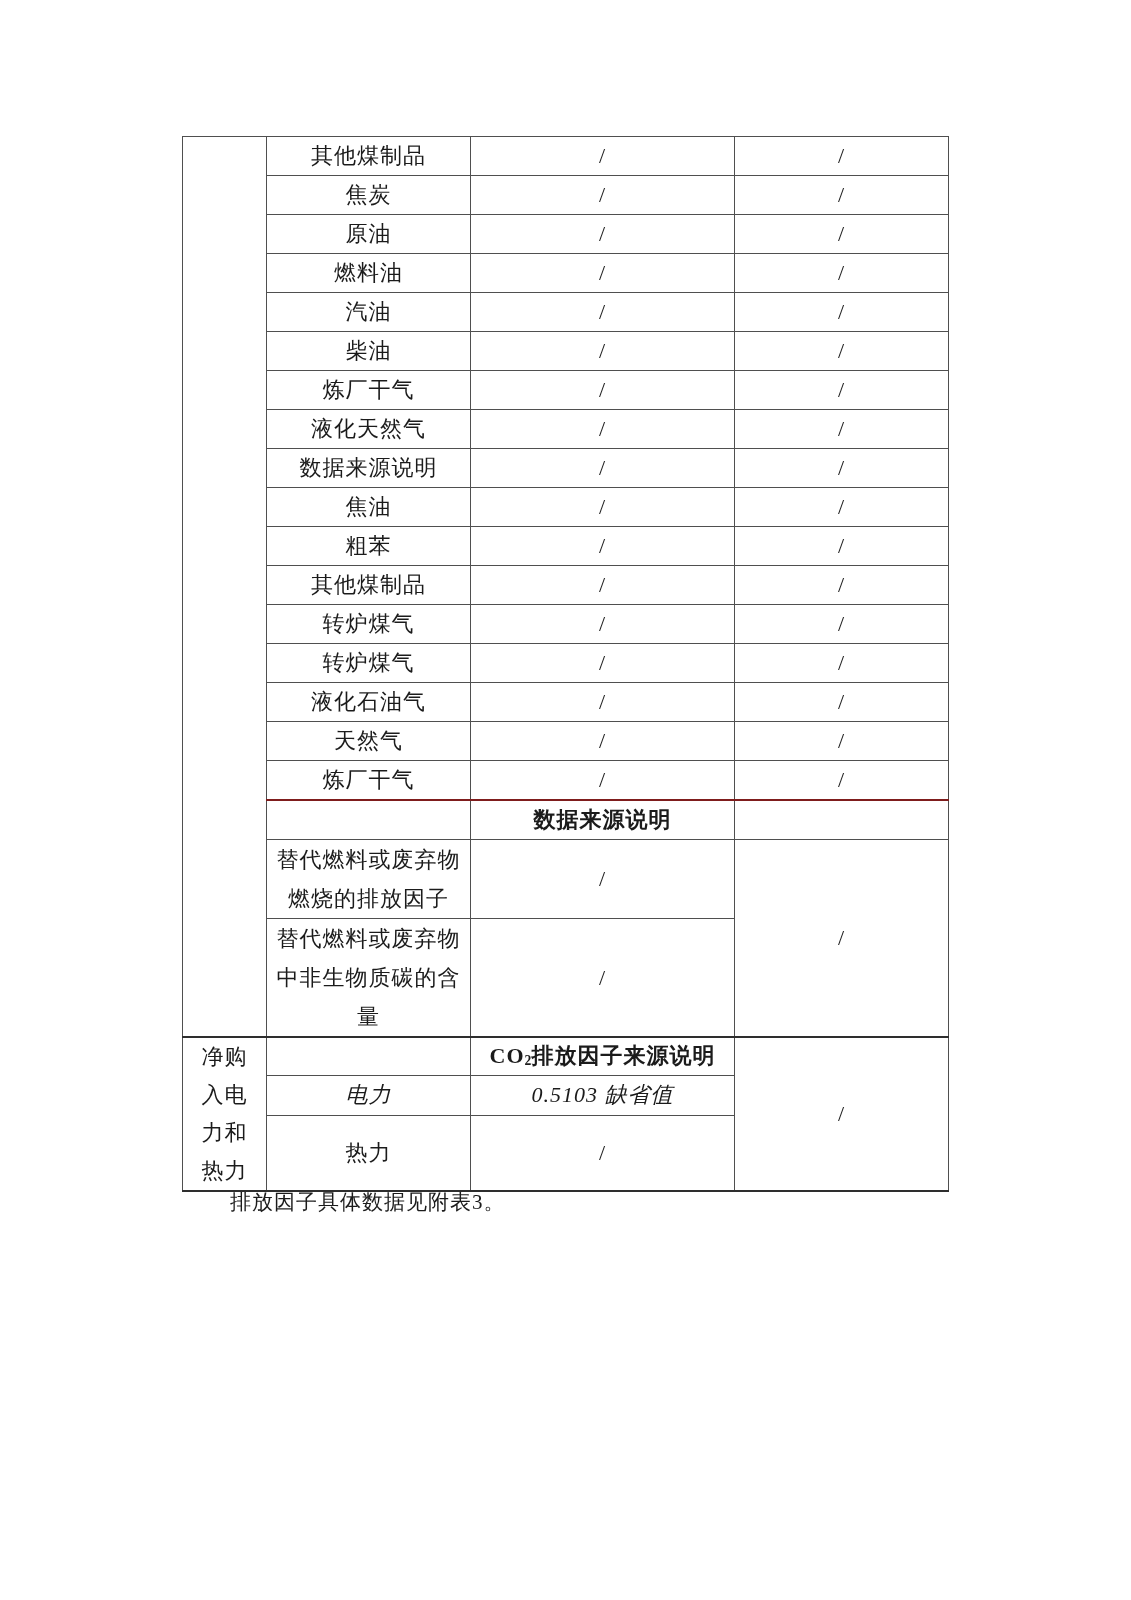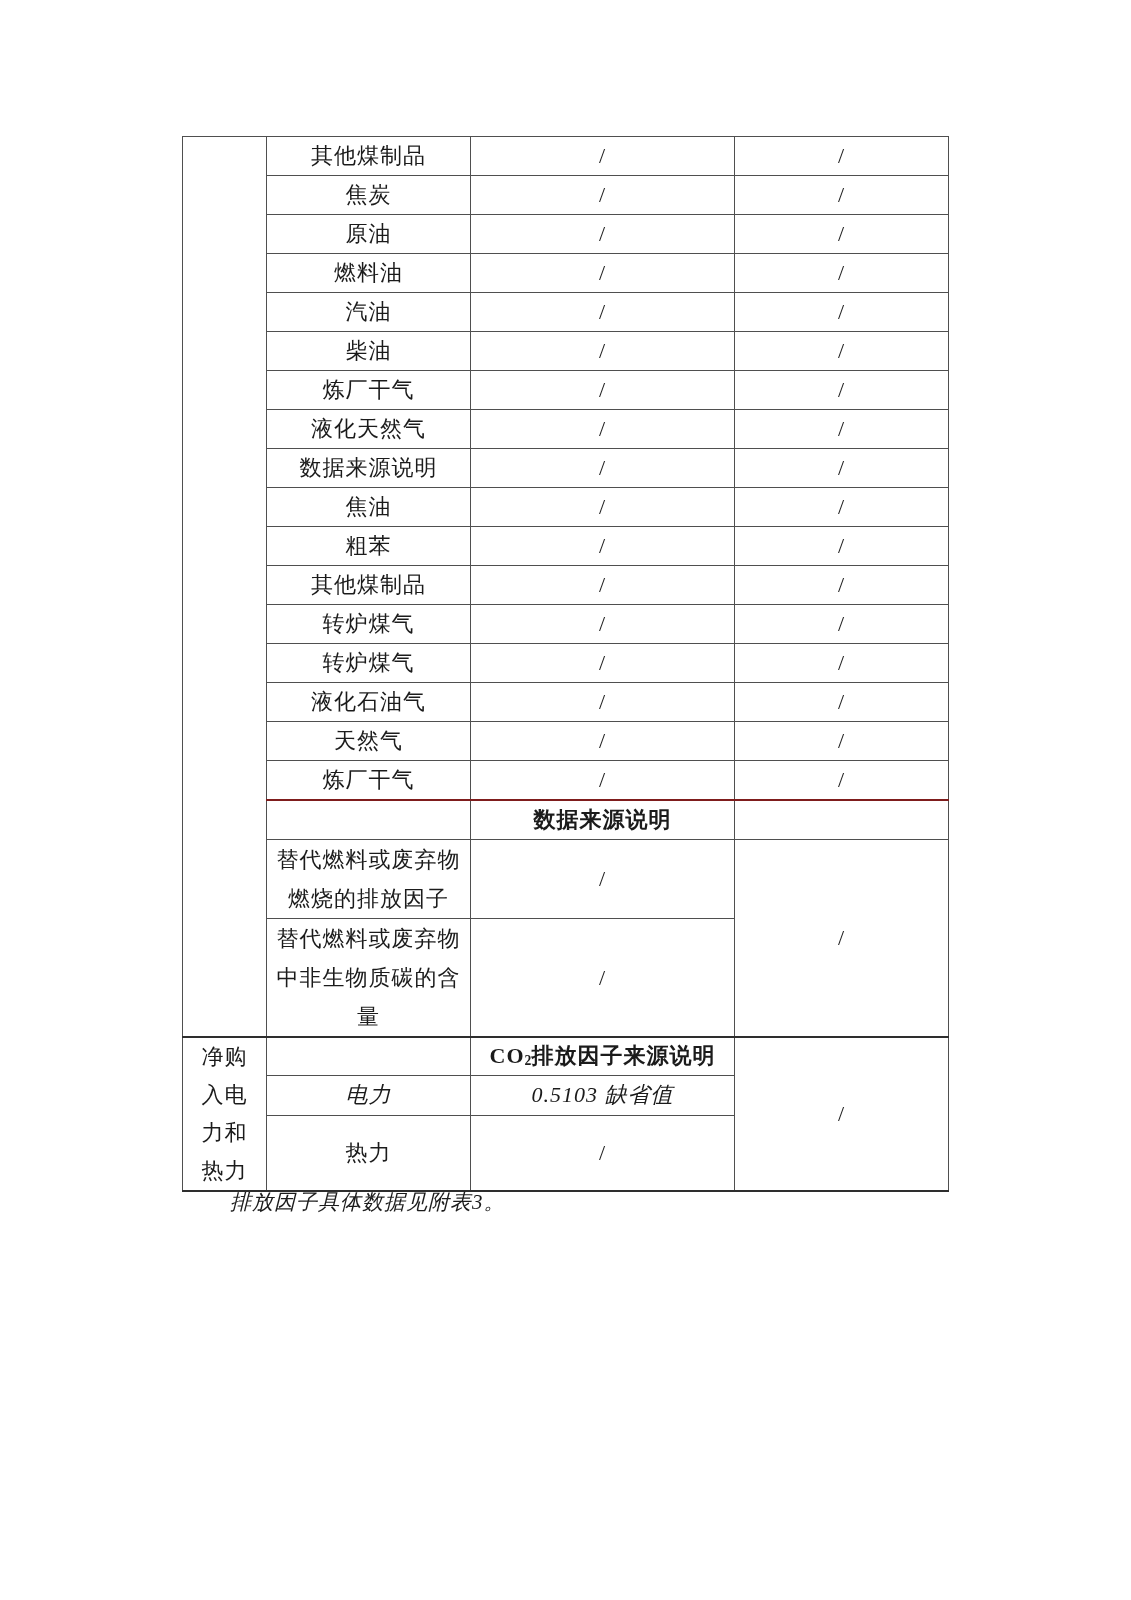--- a/index.html
+++ b/index.html
@@ -49,21 +49,20 @@
     font-size: 0.62em;
     vertical-align: -0.18em;
     letter-spacing: 0;
   }
   .note {
     position: absolute;
     left: 230px; top: 1188px;
     font-size: 21px;
     letter-spacing: 1px;
     color: #1b1b1b;
-    font-style: italic;
   }
 </style>
 </head>
 <body>
 
 <div class="page">
 
   <table class="main">
     <colgroup>
       <col style="width:84px">

